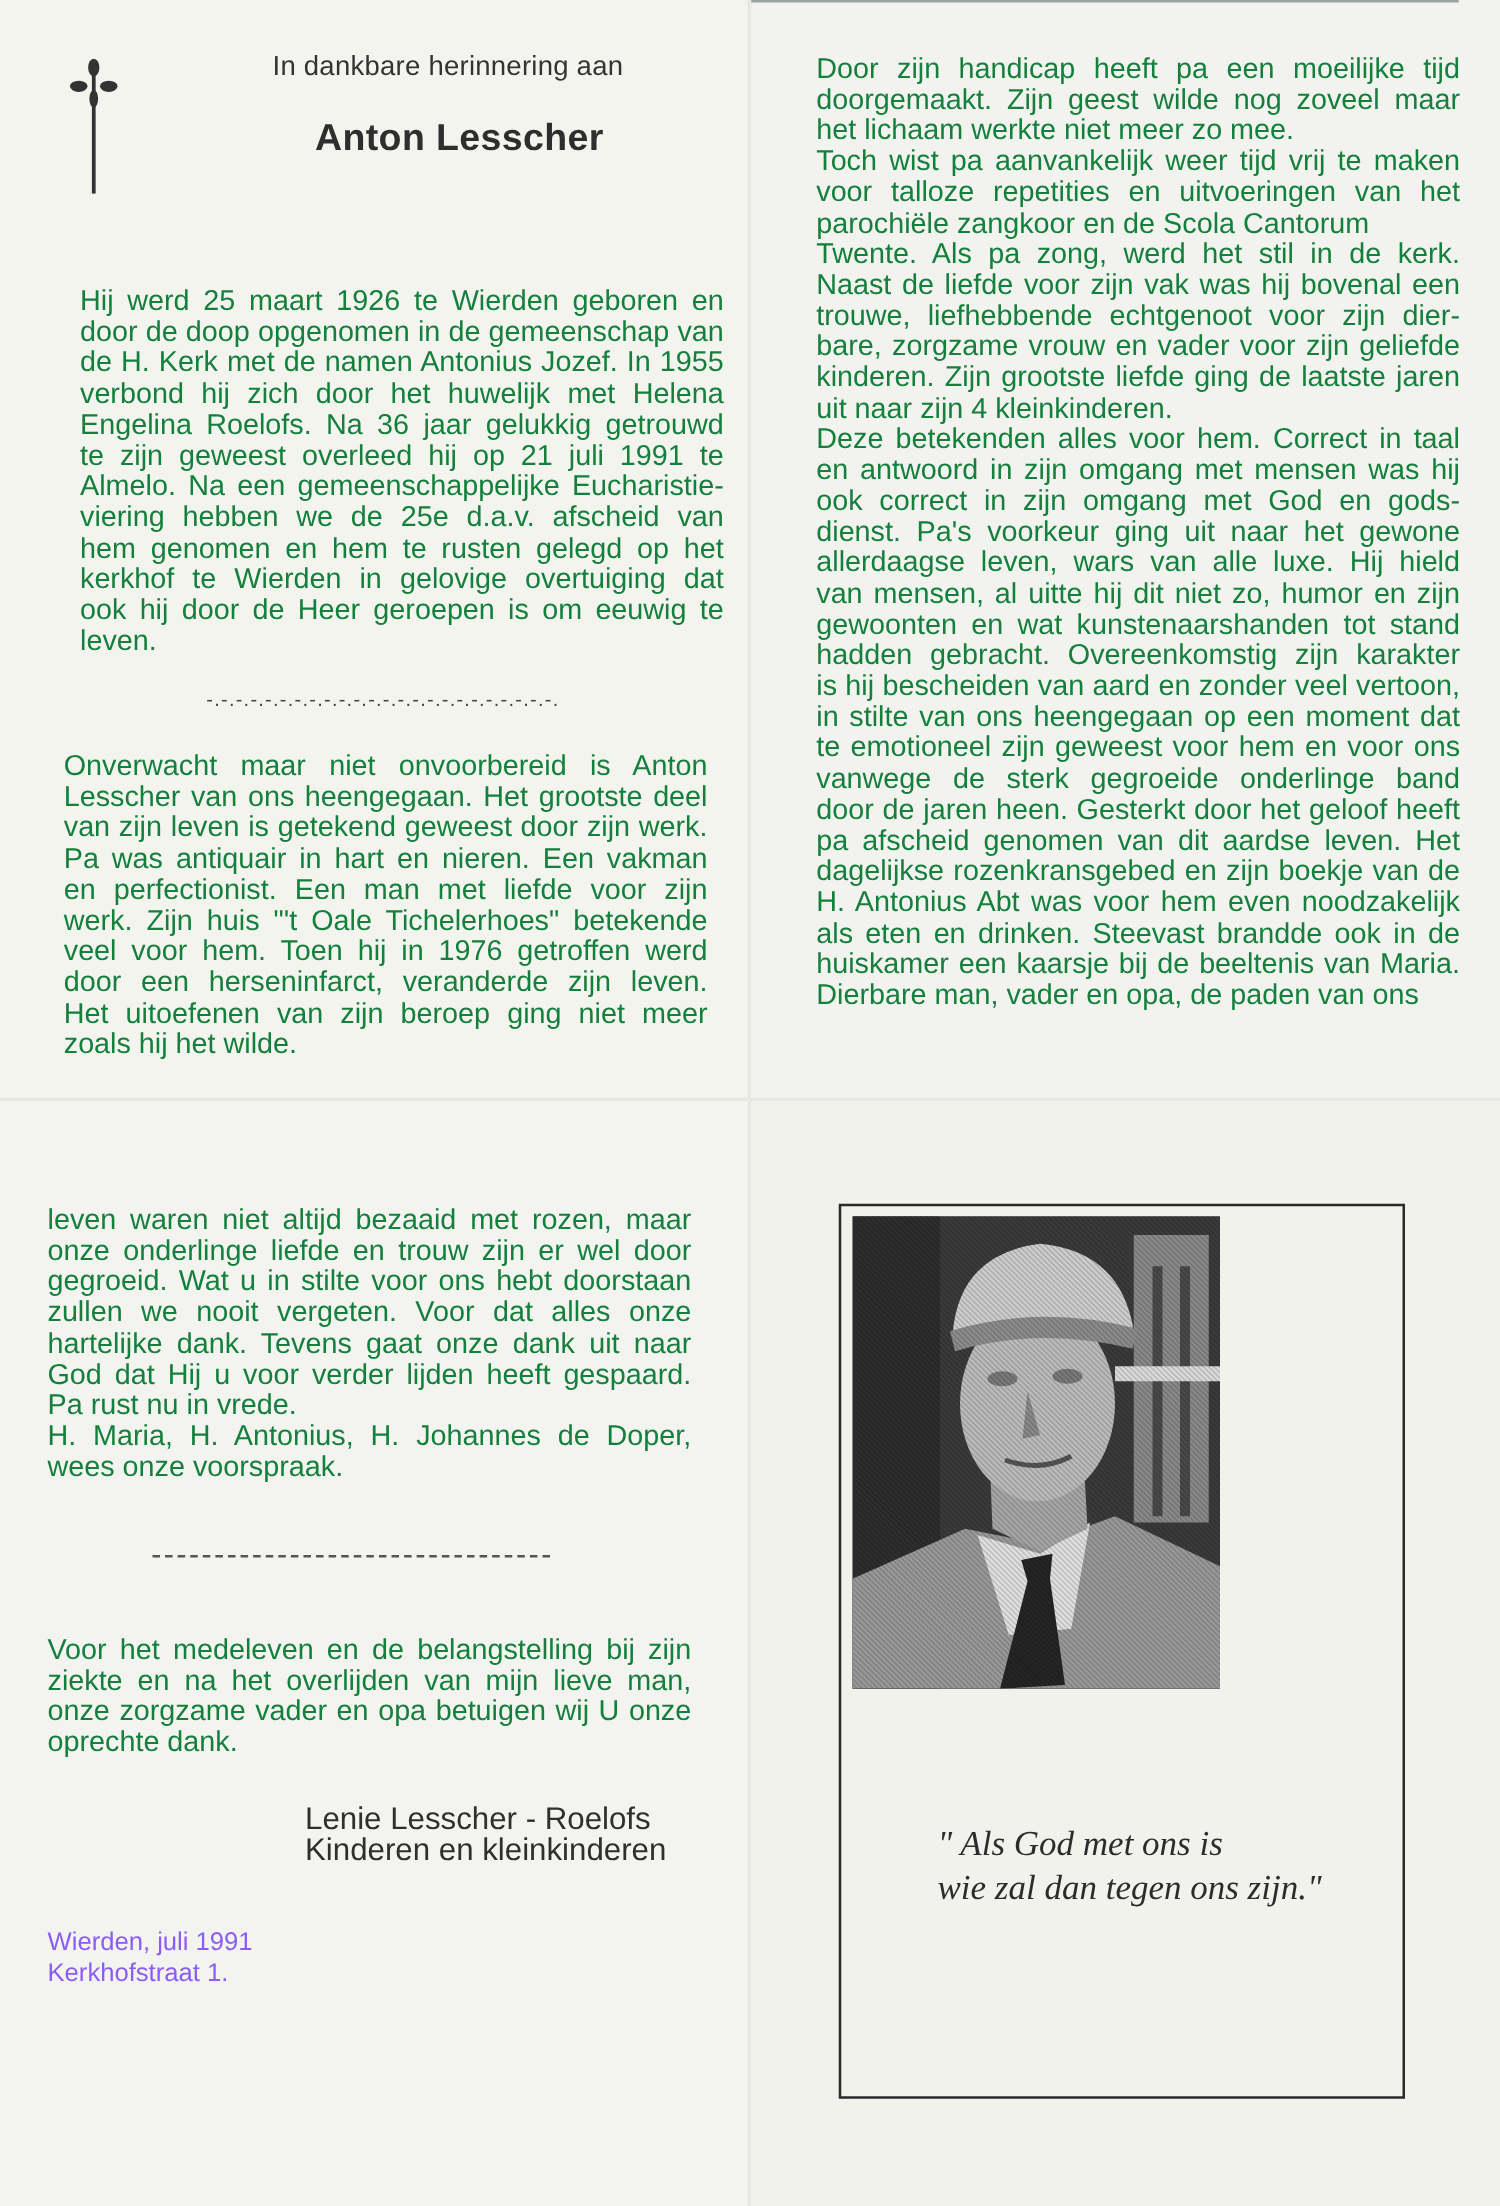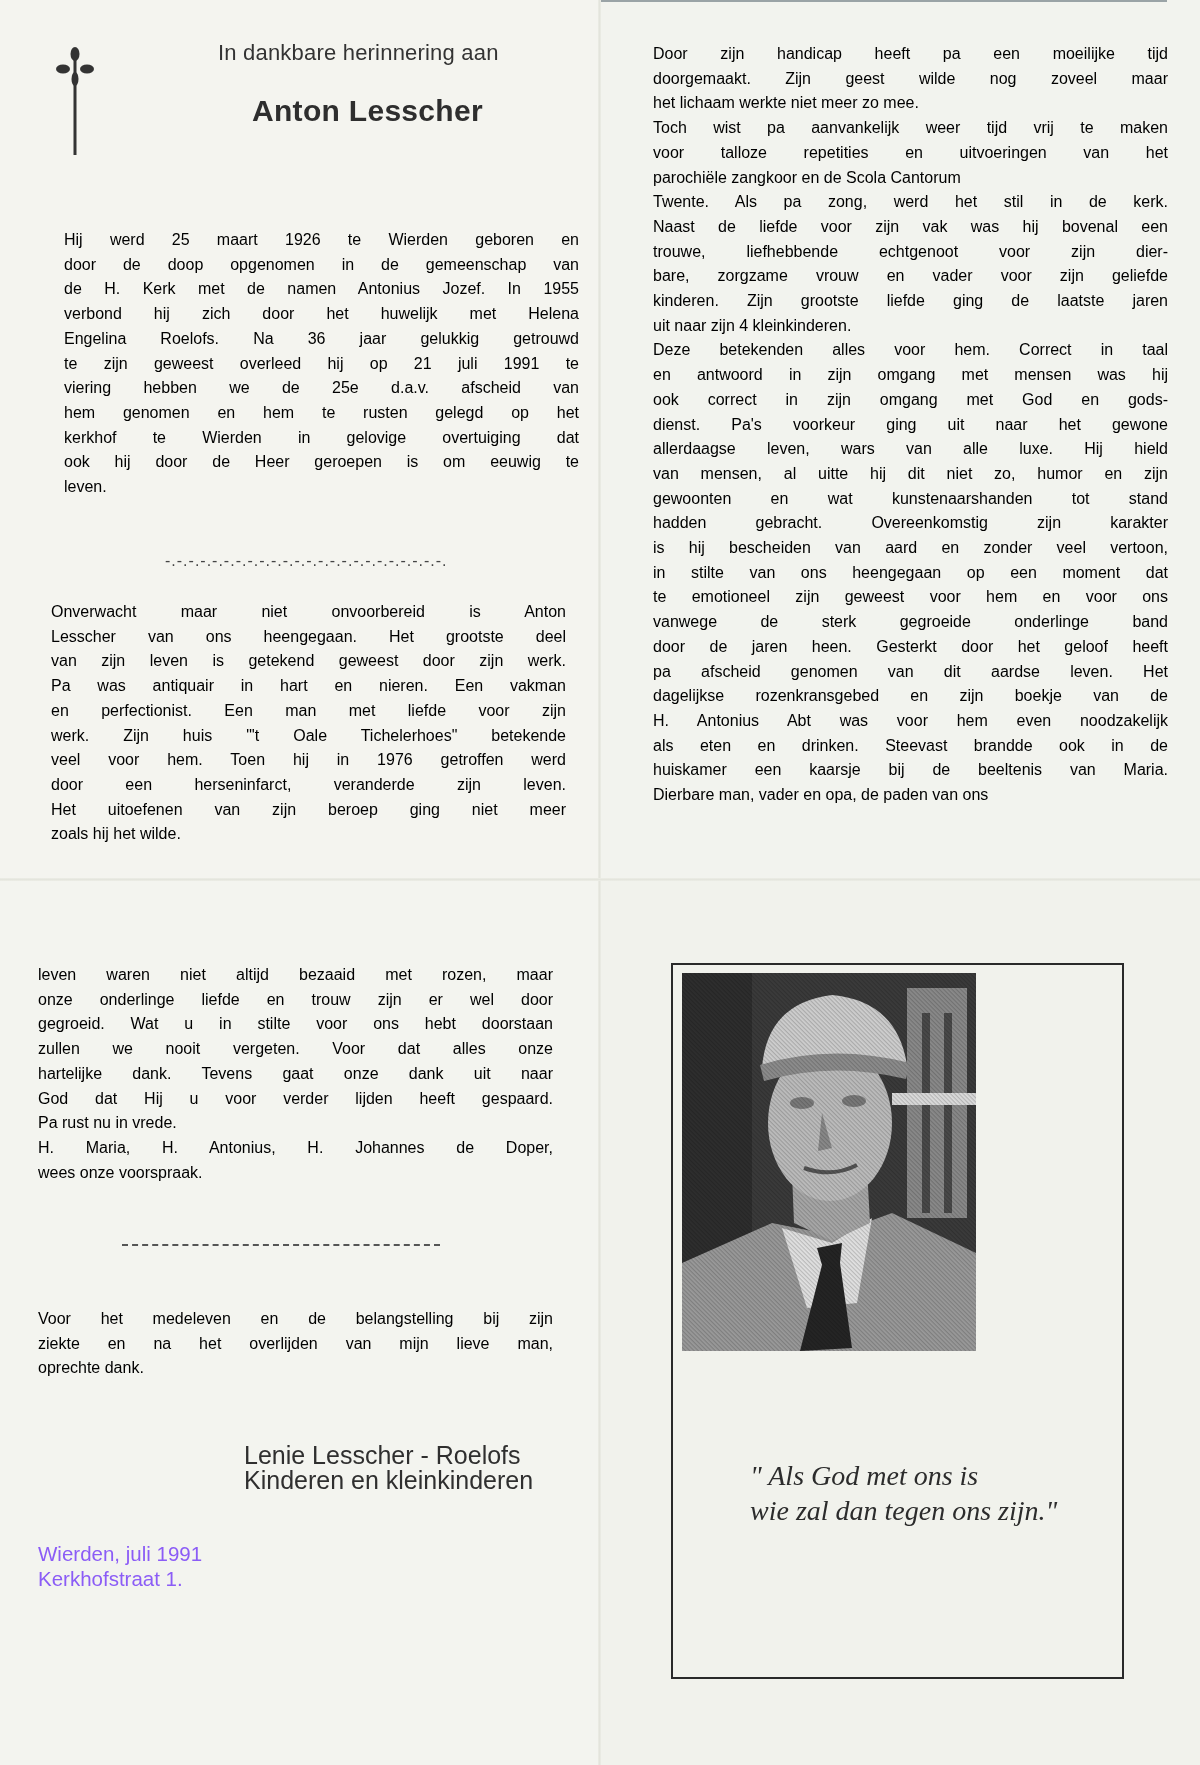--- a/index.html
+++ b/index.html
@@ -15,21 +15,21 @@
   .panel-bl { left: 0; top: 880px; width: 600px; height: 885px; background: #f3f4ef; }
   .panel-br { left: 600px; top: 880px; width: 600px; height: 885px; background: #f1f2ec; }
   .top-edge { position:absolute; left: 600px; top: 0; width: 567px; height: 2px; background:#9aa3a6; }
   .fold-v { position:absolute; left: 598px; top: 0; width: 3px; height: 1765px; background: linear-gradient(90deg, #ecede6, #e3e4dc, #ecede6); }
   .fold-h { position:absolute; left: 0; top: 878px; width: 1200px; height: 3px; background: linear-gradient(180deg, #ecede6, #e4e5dd, #ecede6); }
 
   .cross { position: absolute; left: 55px; top: 45px; width: 40px; height: 110px; }
   .heading-small { position: absolute; left: 218px; top: 40px; font-size: 22px; color: #333; letter-spacing: 0.2px; }
   .heading-name { position: absolute; left: 252px; top: 94px; font-size: 30px; font-weight: bold; color: #2e2e2e; letter-spacing: 0.3px; }
 
-  .txt { position: absolute; font-size: 16px; line-height: 24.7px; text-align: justify; color: #000000; }
+  .txt { position: absolute; font-size: 23px; line-height: 24.7px; text-align: justify; color: #15803d; }
   .txt .line { display: block; text-align: justify; text-align-last: justify; white-space: nowrap; }
   .txt .line.last { text-align-last: left; }
 
   .bio { left: 64px; top: 228px; width: 515px; }
   .sep-dots { position:absolute; left: 165px; top: 552px; font-size: 16px; letter-spacing: 1px; color:#444; }
   .story { left: 51px; top: 600px; width: 515px; }
   .right-col { left: 653px; top: 42px; width: 515px; }
 
   .closing { left: 38px; top: 963px; width: 515px; }
   .sep-dash { position:absolute; left: 122px; top: 1244px; width: 318px; border-top: 2px dashed #555; height: 0; }
@@ -63,20 +63,21 @@
 <div class="heading-small">In dankbare herinnering aan</div>
 <div class="heading-name">Anton Lesscher</div>
 
 <div class="txt bio" id="bio">
     <span class="line">Hij werd 25 maart 1926 te Wierden geboren en</span>
     <span class="line">door de doop opgenomen in de gemeenschap van</span>
     <span class="line">de H. Kerk met de namen Antonius Jozef. In 1955</span>
     <span class="line">verbond hij zich door het huwelijk met Helena</span>
     <span class="line">Engelina Roelofs. Na 36 jaar gelukkig getrouwd</span>
     <span class="line">te zijn geweest overleed hij op 21 juli 1991 te</span>
+    <span class="line">Almelo. Na een gemeenschappelijke Eucharistie-</span>
     <span class="line">viering hebben we de 25e d.a.v. afscheid van</span>
     <span class="line">hem genomen en hem te rusten gelegd op het</span>
     <span class="line">kerkhof te Wierden in gelovige overtuiging dat</span>
     <span class="line">ook hij door de Heer geroepen is om eeuwig te</span>
     <span class="line last">leven.</span>
   </div>
 <div class="sep-dots">-.-.-.-.-.-.-.-.-.-.-.-.-.-.-.-.-.-.-.-.-.-.-.-.</div>
 <div class="txt story" id="story">
     <span class="line">Onverwacht maar niet onvoorbereid is Anton</span>
     <span class="line">Lesscher van ons heengegaan. Het grootste deel</span>
@@ -132,20 +133,21 @@
     <span class="line">hartelijke dank. Tevens gaat onze dank uit naar</span>
     <span class="line">God dat Hij u voor verder lijden heeft gespaard.</span>
     <span class="line last">Pa rust nu in vrede.</span>
     <span class="line">H. Maria, H. Antonius, H. Johannes de Doper,</span>
     <span class="line last">wees onze voorspraak.</span>
   </div>
 <div class="sep-dash"></div>
 <div class="txt thanks" id="thanks">
     <span class="line">Voor het medeleven en de belangstelling bij zijn</span>
     <span class="line">ziekte en na het overlijden van mijn lieve man,</span>
+    <span class="line">onze zorgzame vader en opa betuigen wij U onze</span>
     <span class="line last">oprechte dank.</span>
   </div>
 
 <div class="signers">
   <div>Lenie Lesscher - Roelofs</div>
   <div>Kinderen en kleinkinderen</div>
 </div>
 
 <div class="place">
   <div>Wierden, juli 1991</div>

